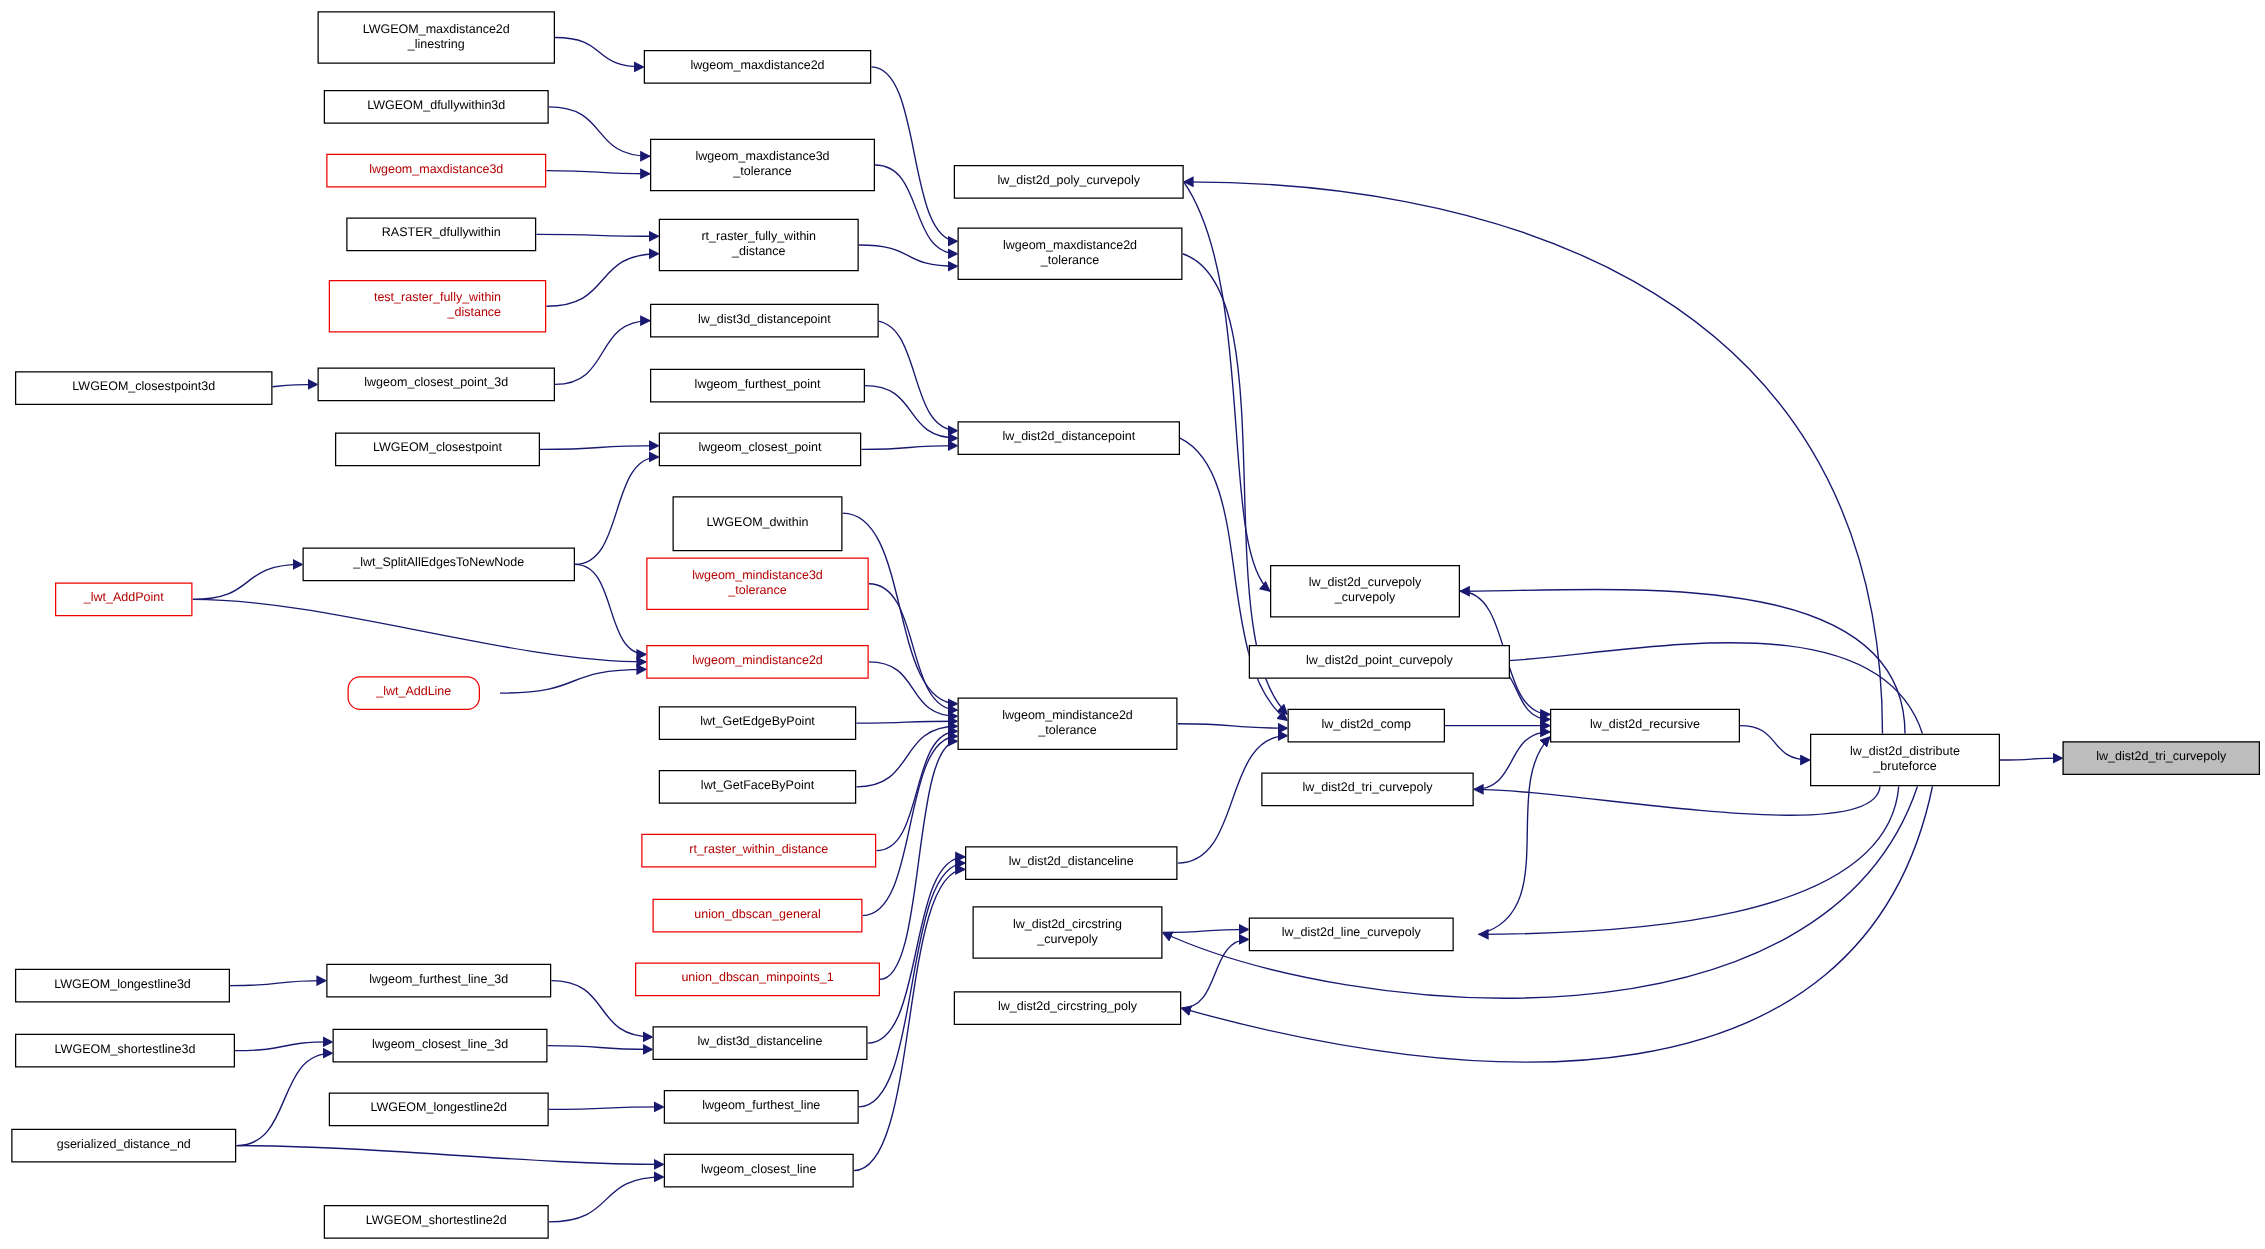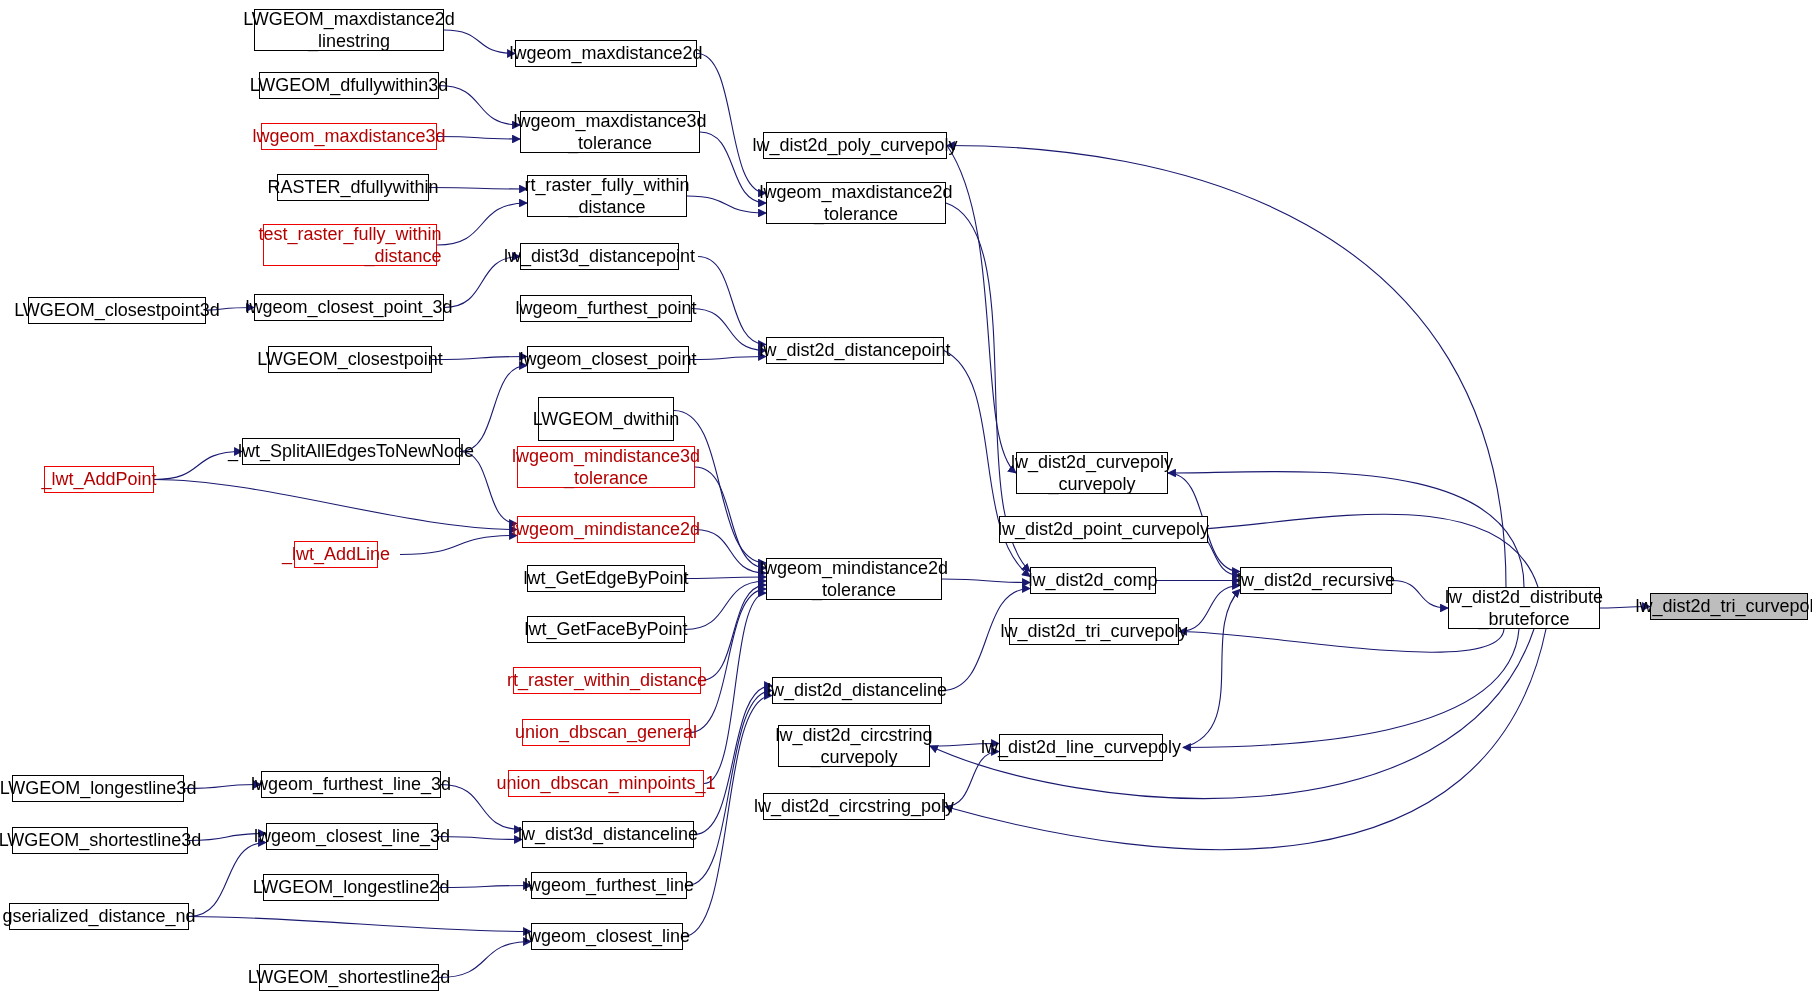--- a/index.html
+++ b/index.html
@@ -13,21 +13,21 @@
   #edges{position:absolute;left:0;top:0;width:1812px;height:999px;}
   .edge{stroke:#191970;stroke-width:1.1;fill:none;}
   .node{
     position:absolute;
     box-sizing:border-box;
     background:#ffffff;
     border:1px solid #000000;
     color:#000000;
     display:flex;align-items:center;justify-content:center;
     text-align:center;
-    font-size:18px;line-height:1.25;
+    font-size:10px;line-height:1.25;
     cursor:pointer;
     z-index:2;
   }
   .node span{white-space:pre-line;pointer-events:none;padding:0 4px;}
   .node.red{border-color:#ee0000;color:#b40000;}
   .node.target{background:#bdbdbd;border-color:#000000;color:#000000;}
 </style>
 </head>
 <body>
 
@@ -127,27 +127,27 @@
         <span>rt_raster_fully_within
 _distance</span>
       </div>
       <div class="node normal" style="left: 763px; top: 132px; width: 184px; height: 27px;">
         <span>lw_dist2d_poly_curvepoly</span>
       </div>
       <div class="node normal" style="left: 766px; top: 182px; width: 180px; height: 42px;">
         <span>lwgeom_maxdistance2d
 _tolerance</span>
       </div>
-      <div class="node normal" style="left: 12px; top: 297px; width: 178px; height: 27px; margin-left: 16px;">
+      <div class="node normal" style="left: 12px; top: 297px; width: 206px; height: 27px;">
         <span>LWGEOM_closestpoint3d</span>
       </div>
       <div class="node normal" style="left: 254px; top: 294px; width: 190px; height: 27px;">
         <span>lwgeom_closest_point_3d</span>
       </div>
-      <div class="node normal" style="left: 520px; top: 243px; width: 159px; height: 27px; align-items: center;">
+      <div class="node normal" style="left: 520px; top: 243px; width: 183px; height: 27px; align-items: center;">
         <span>lw_dist3d_distancepoint</span>
       </div>
       <div class="node normal" style="left: 520px; top: 295px; width: 172px; height: 27px;">
         <span>lwgeom_furthest_point</span>
       </div>
       <div class="node normal" style="left: 527px; top: 346px; width: 162px; height: 27px;">
         <span>lwgeom_closest_point</span>
       </div>
       <div class="node normal" style="left: 766px; top: 337px; width: 178px; height: 27px;">
         <span>lw_dist2d_distancepoint</span>
@@ -164,21 +164,21 @@
       <div class="node red" style="left: 44px; top: 466px; width: 110px; height: 27px;">
         <span>_lwt_AddPoint</span>
       </div>
       <div class="node red" style="left: 517px; top: 446px; width: 178px; height: 42px;">
         <span>lwgeom_mindistance3d
 _tolerance</span>
       </div>
       <div class="node red" style="left: 517px; top: 516px; width: 178px; height: 27px;">
         <span>lwgeom_mindistance2d</span>
       </div>
-      <div class="node red" style="left: 294px; top: 541px; width: 84px; height: 27px;">
+      <div class="node red" style="left: 278px; top: 541px; width: 106px; height: 27px; border-radius: 10px;">
         <span>_lwt_AddLine</span>
       </div>
       <div class="node normal" style="left: 527px; top: 565px; width: 158px; height: 27px;">
         <span>lwt_GetEdgeByPoint</span>
       </div>
       <div class="node normal" style="left: 527px; top: 616px; width: 158px; height: 27px;">
         <span>lwt_GetFaceByPoint</span>
       </div>
       <div class="node red" style="left: 513px; top: 667px; width: 188px; height: 27px;">
         <span>rt_raster_within_distance</span>

